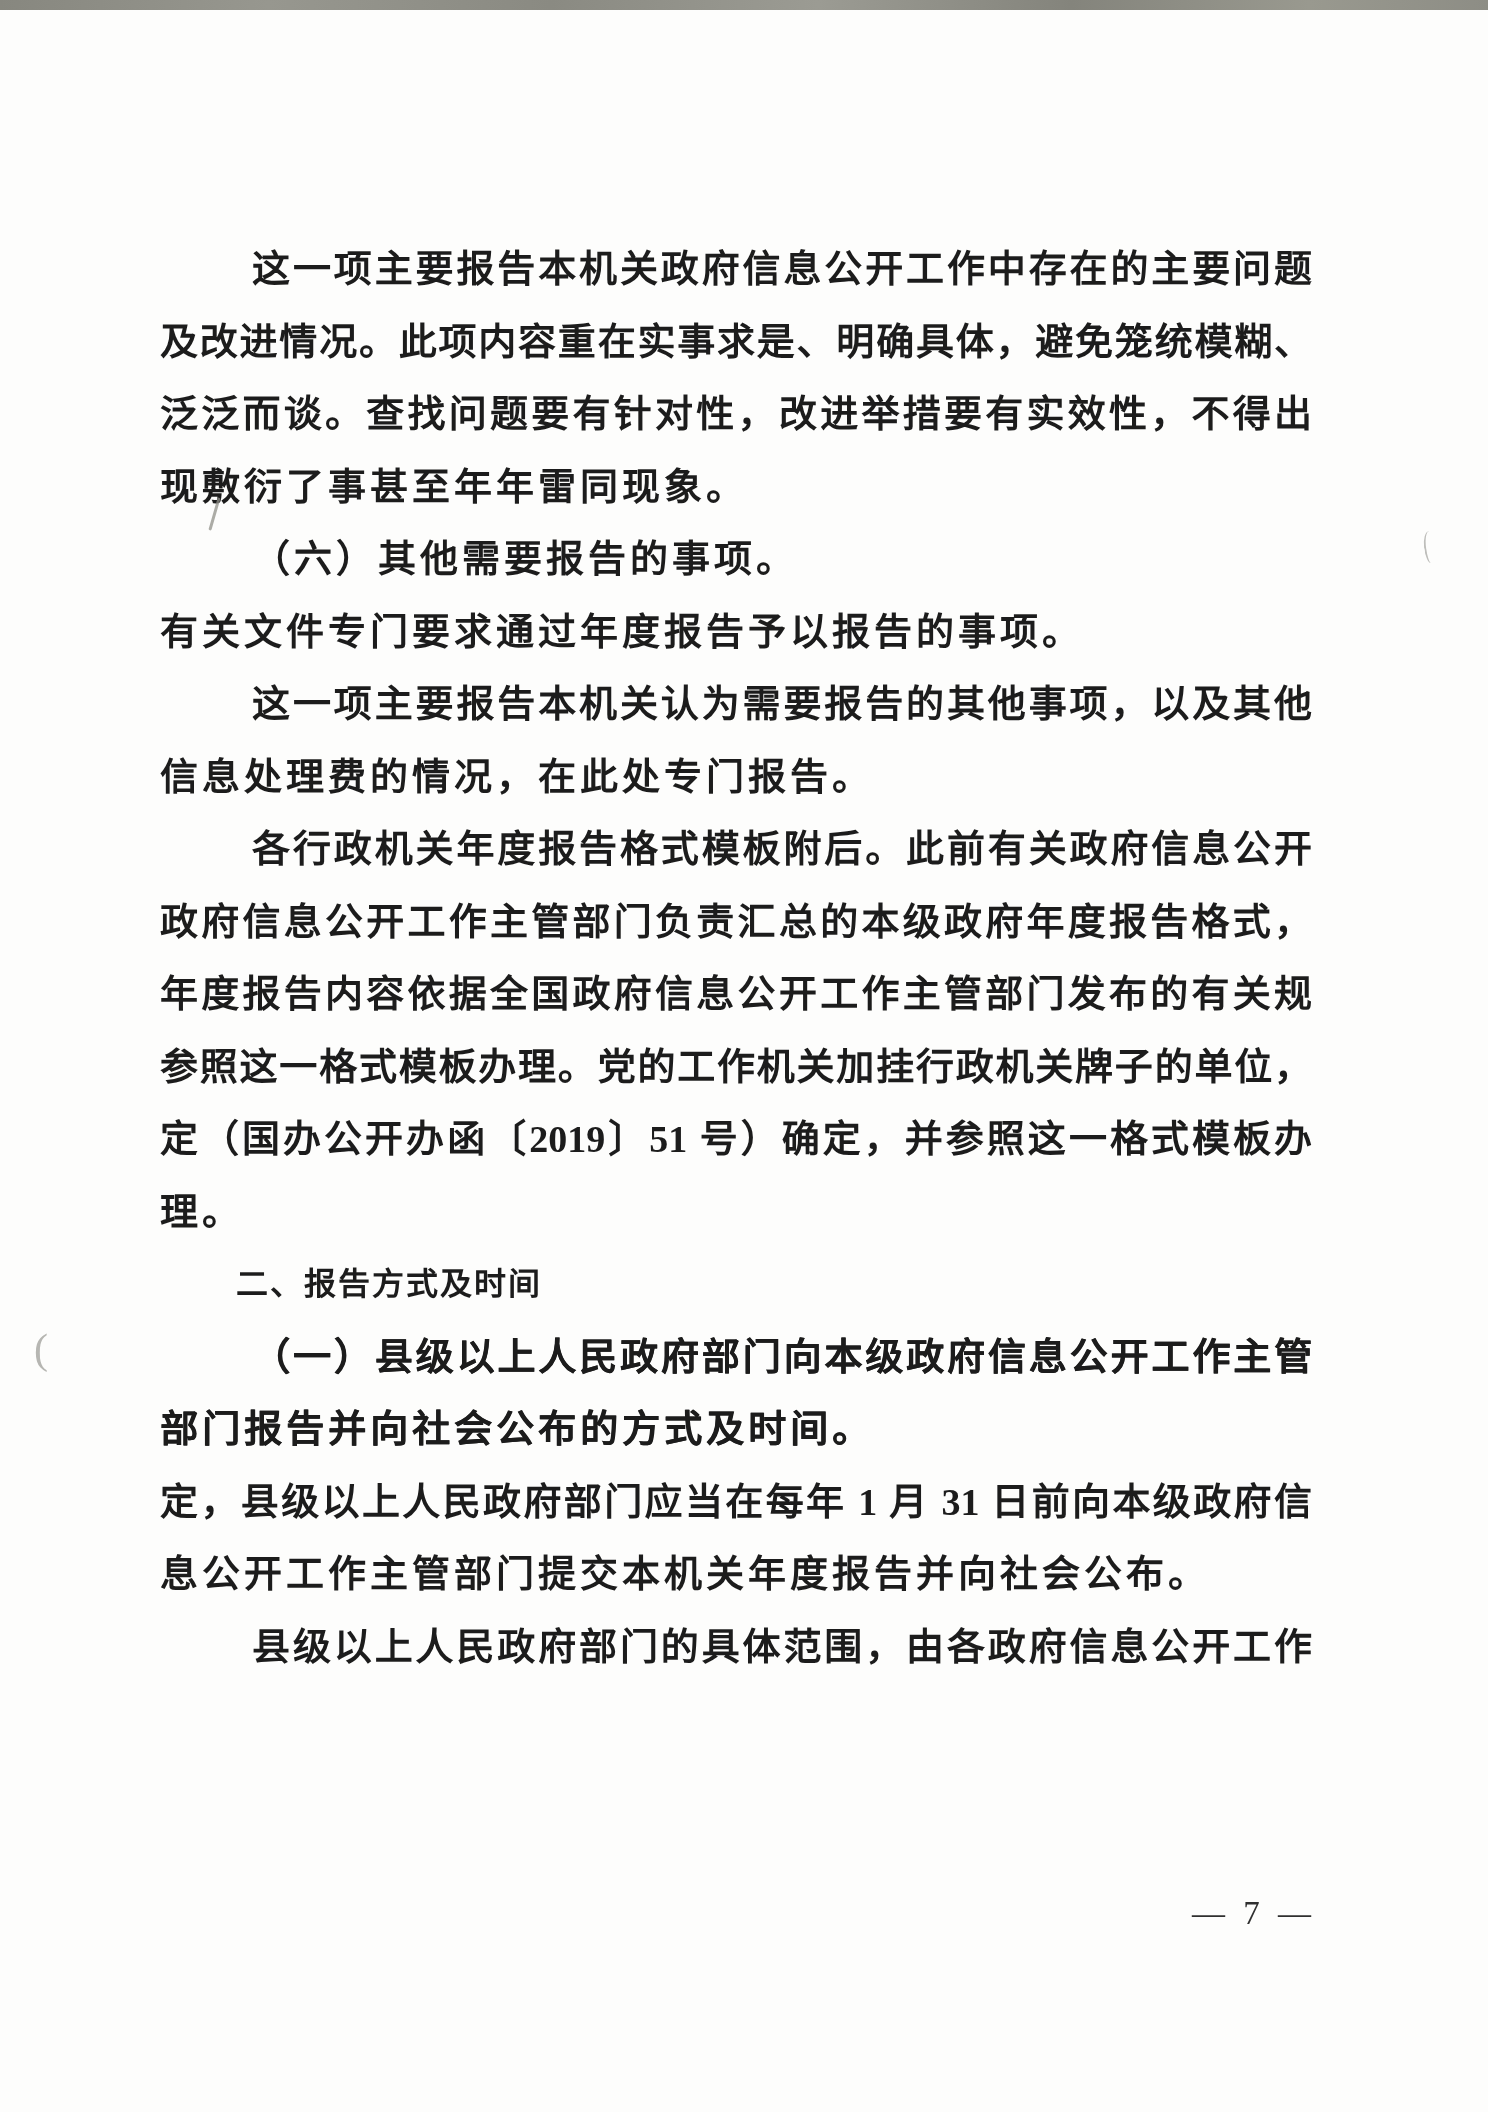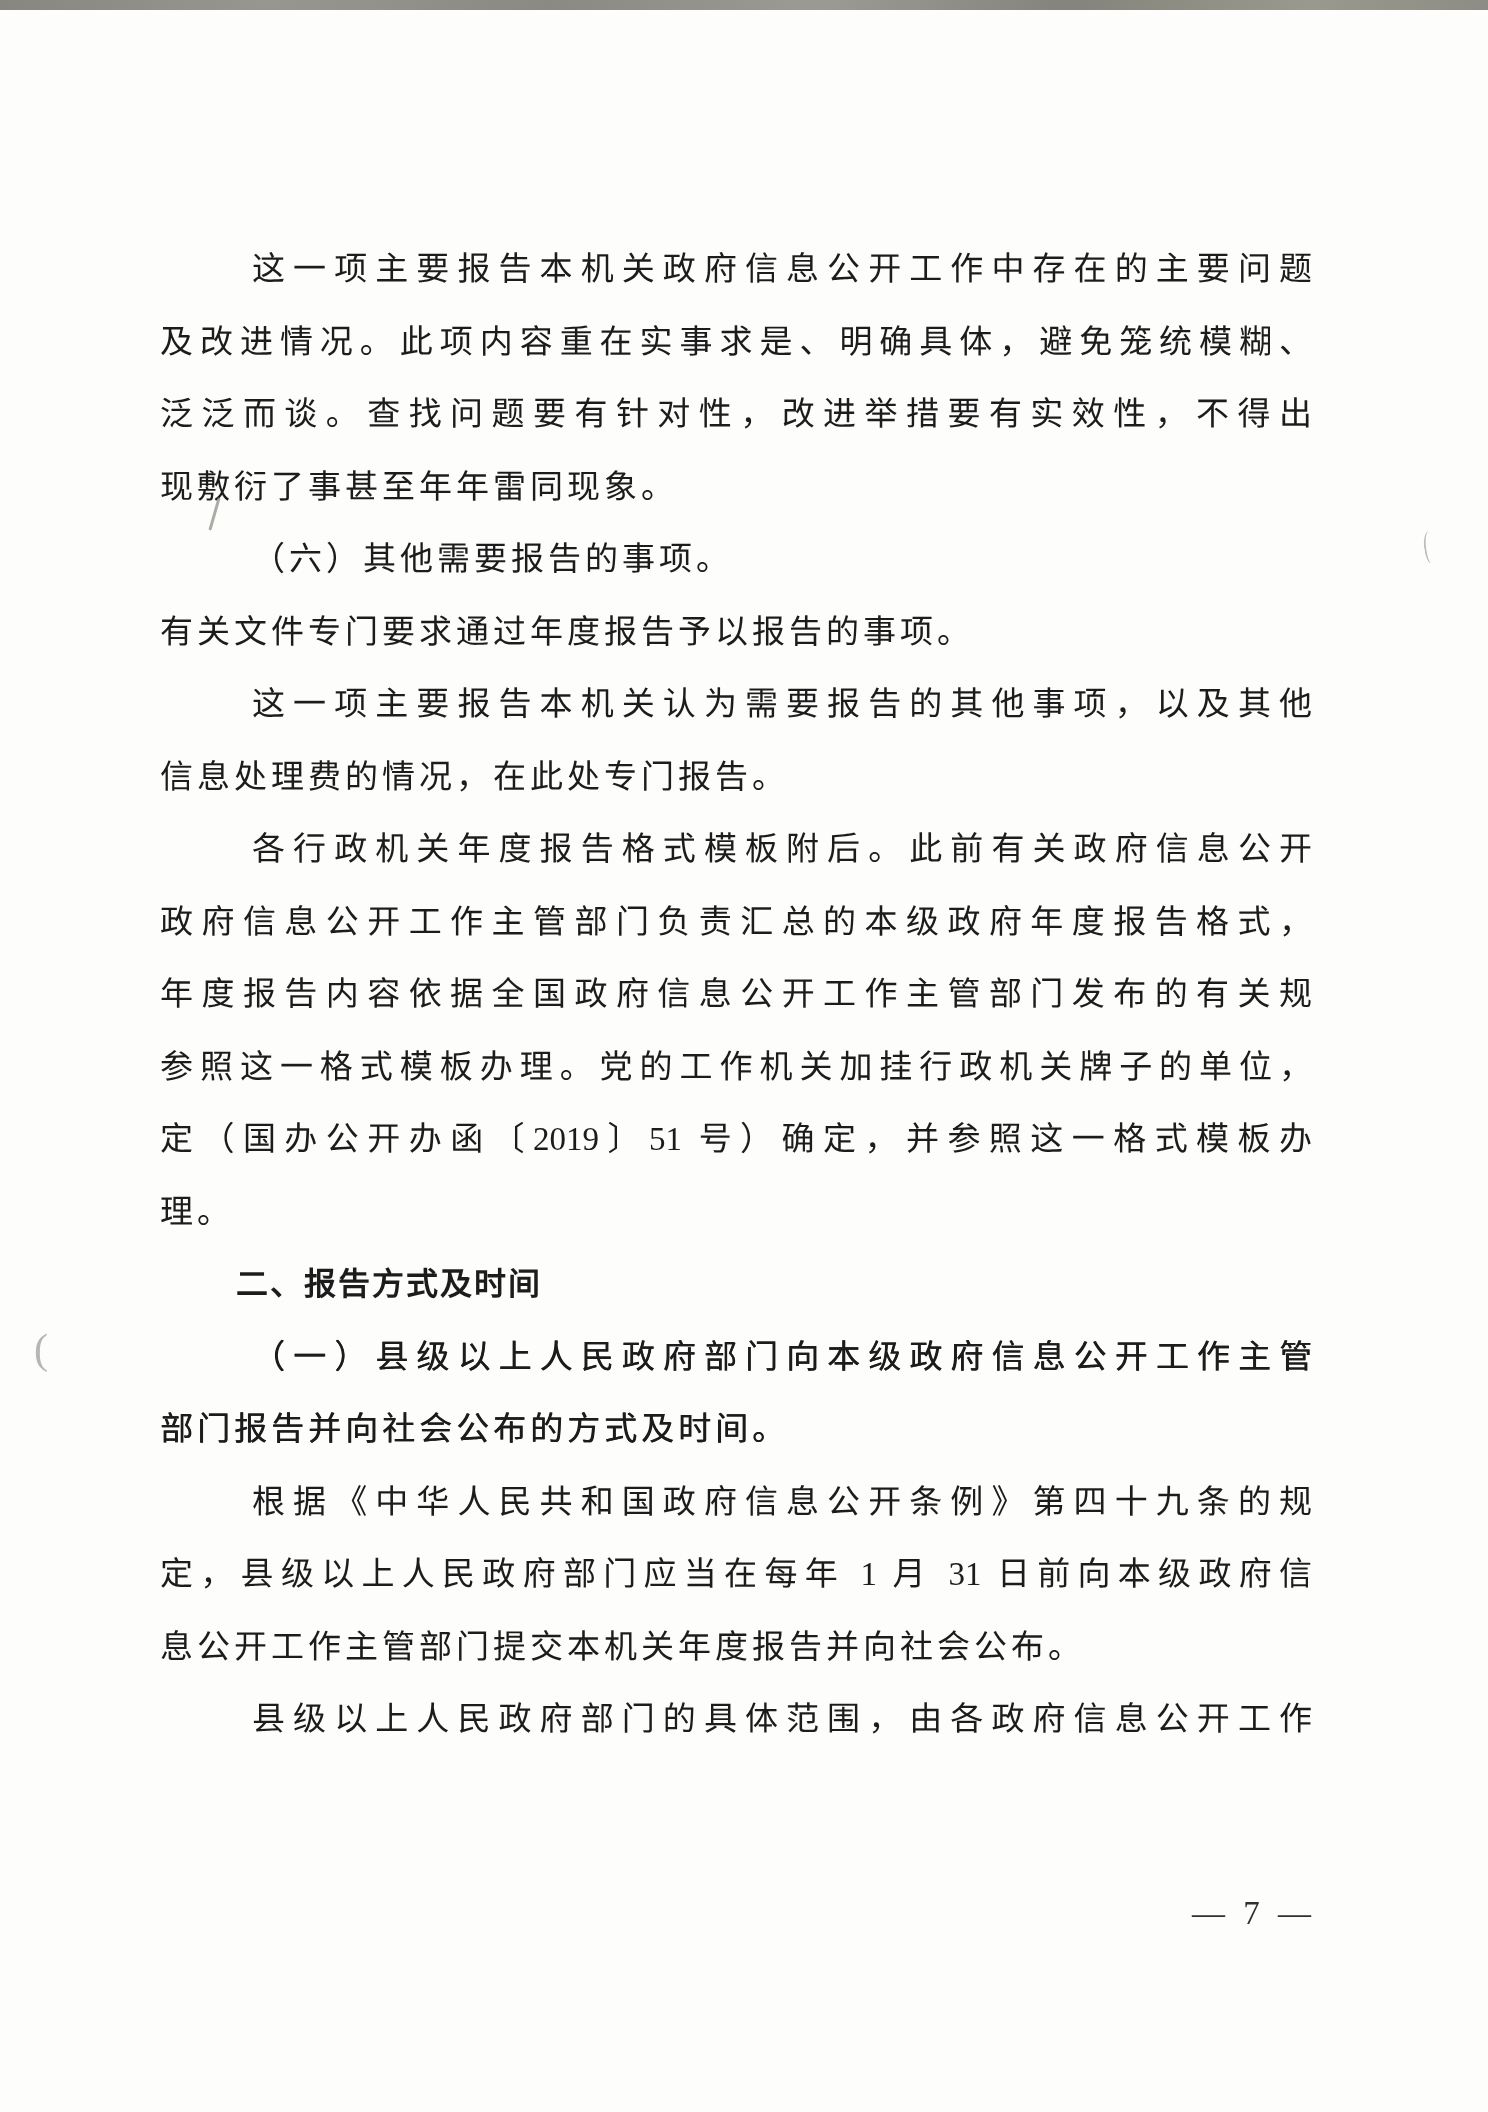--- a/index.html
+++ b/index.html
@@ -29,23 +29,24 @@
   .content {
     position: absolute;
     left: 160px;
     top: 233px;
     width: 1152px;
   }
   .ln {
     display: block;
     height: 72.5px;
     line-height: 72.5px;
-    font-size: 33px;
+    font-size: 38px;
     white-space: nowrap;
     color: #1c1c1c;
+    font-weight: bold;
   }
   
   .j {
     white-space: normal;
     text-align: justify;
     text-align-last: justify;
     text-justify: inter-character;
     word-break: break-all;
   }
   
@@ -116,21 +117,20 @@
     <div class="ln sp">信息处理费的情况，在此处专门报告。</div>
     <div class="ln j ind">各行政机关年度报告格式模板附后。此前有关政府信息公开</div>
     <div class="ln j">政府信息公开工作主管部门负责汇总的本级政府年度报告格式，</div>
     <div class="ln j">年度报告内容依据全国政府信息公开工作主管部门发布的有关规</div>
     <div class="ln j">参照这一格式模板办理。党的工作机关加挂行政机关牌子的单位，</div>
     <div class="ln j">定（国办公开办函〔2019〕51 号）确定，并参照这一格式模板办</div>
     <div class="ln sp">理。</div>
     <div class="ln hd">二、报告方式及时间</div>
     <div class="ln j ind kai">（一）县级以上人民政府部门向本级政府信息公开工作主管</div>
     <div class="ln sp kai">部门报告并向社会公布的方式及时间。</div>
-    <div class="ln j ind">根据《中华人民共和国政府信息公开条例》第四十九条的规</div>
     <div class="ln j">定，县级以上人民政府部门应当在每年 1 月 31 日前向本级政府信</div>
     <div class="ln sp">息公开工作主管部门提交本机关年度报告并向社会公布。</div>
     <div class="ln j ind">县级以上人民政府部门的具体范围，由各政府信息公开工作</div>
   </div>
 
   <div class="pageno">— 7 —</div>
 
   <div class="art art-slash"></div>
   <div class="art art-paren">(</div>
   <div class="art art-squiggle"></div>

